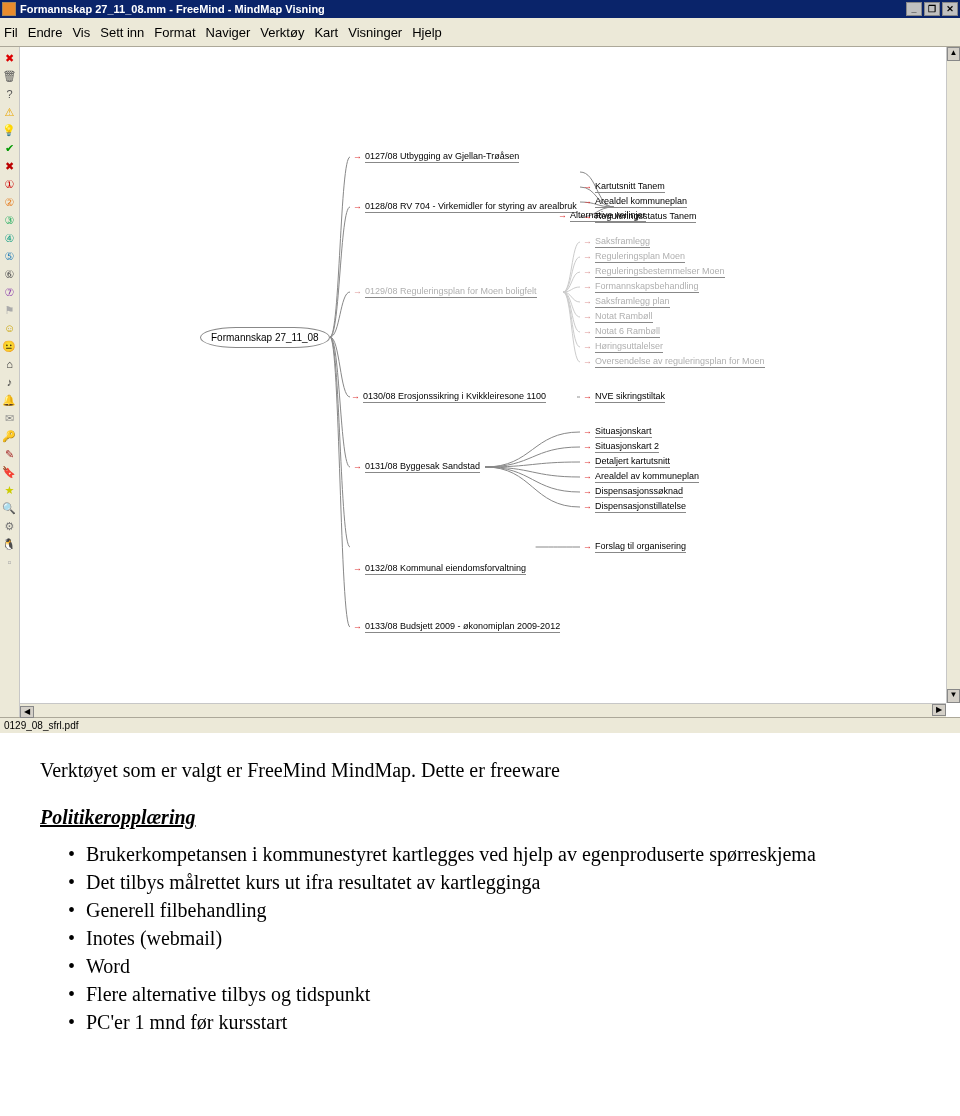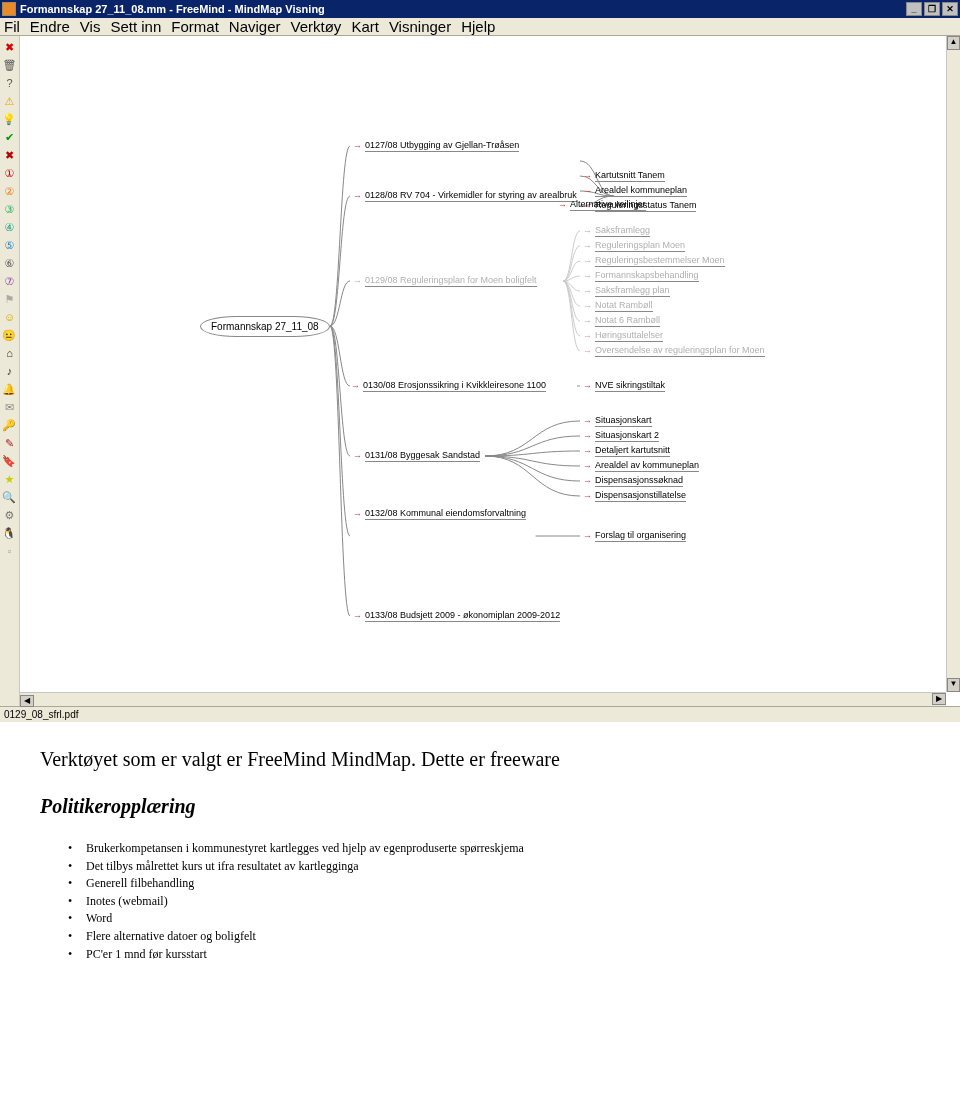--- a/index.html
+++ b/index.html
@@ -5,21 +5,21 @@
   * { box-sizing: border-box; margin: 0; padding: 0; }
   body { width: 960px; height: 1116px; background: #fff; font-family: Arial, sans-serif; font-size: 11px; overflow: hidden; }
 
   
   .titlebar { display: flex; align-items: center; height: 18px; background: linear-gradient(#0a246a,#0a246a); color: #fff; font-size: 11px; font-weight: bold; padding: 0 2px; }
   .titlebar .title-icon { width: 14px; height: 14px; background:#e88b2d; margin-right:4px; border:1px solid #a85; }
   .titlebar .title-text { flex:1; }
   .win-btn { width: 16px; height: 14px; background:#c0c0c0; border:1px solid #888; margin-left:2px; color:#000; font-size:9px; line-height:12px; text-align:center; }
 
   
-  .menubar { display:flex; align-items:center; height:18px; background:#ece9d8; font-size:15px; color:#000; padding-left:4px; gap:10px; border-bottom:1px solid #aca899; }
+  .menubar { display:flex; align-items:center; height:29px; background:#ece9d8; font-size:13px; color:#000; padding-left:4px; gap:10px; border-bottom:1px solid #aca899; }
   .menubar span { cursor:default; }
 
   
   .approw { display:flex; height: 670px; background:#fff; }
   .toolbar-left { width:20px; background:#ece9d8; border-right:1px solid #c7c7c7; display:flex; flex-direction:column; align-items:center; padding-top:4px; gap:4px; }
   .tool-ico { width:14px; height:14px; font-size:11px; text-align:center; line-height:14px; }
   .canvas-wrap { position:relative; flex:1; background:#fff; }
   .vscroll { position:absolute; right:0; top:0; bottom:14px; width:14px; background:#ece9d8; border-left:1px solid #c7c7c7; }
   .vscroll .up, .vscroll .down { height:14px; background:#d4d0c8; border:1px solid #888; font-size:8px; text-align:center; line-height:10px; }
   .vscroll .down { position:absolute; bottom:0; left:0; right:0; }
@@ -36,22 +36,22 @@
   .node .underline { border-bottom:1px solid #888; padding-bottom:1px; }
   .pale { color:#b0b0b0; }
   .pale .arrow { color:#d99; }
 
   
   .statusbar { height:16px; background:#ece9d8; border-top:1px solid #aca899; font-size:10px; color:#000; padding-left:4px; line-height:16px; }
 
   
   .document { padding: 26px 40px 0 40px; font-family: "Times New Roman", serif; color:#000; }
   .document .line1 { font-size: 20px; margin-bottom: 24px; }
-  .document .heading { font-size: 20px; font-style: italic; font-weight: bold; margin-bottom: 23px; }
-  .document ul { list-style: none; padding-left: 28px; font-size: 12px; }
+  .document .heading { font-size: 20px; font-style: italic; font-weight: bold; margin-bottom: 12px; text-decoration: underline; }
+  .document ul { list-style: none; padding-left: 28px; font-size: 20px; }
   .document ul li { position:relative; padding-left: 18px; margin: 2px 0; line-height: 1.3; }
   .document ul li::before { content:"•"; position:absolute; left:0; top:0; }
 
 </style>
 </head>
 <body>
 
 <div class="titlebar">
   <div class="title-icon"></div>
   <div class="title-text">Formannskap 27_11_08.mm - FreeMind - MindMap Visning</div>
@@ -156,21 +156,21 @@
         <div class="node pale" style="left: 560px; top: 308px;"><span class="arrow">→</span><span class="underline">Oversendelse av reguleringsplan for Moen</span></div>
         <div class="node" style="left: 328px; top: 343px;"><span class="arrow">→</span><span class="underline">0130/08 Erosjonssikring i Kvikkleiresone 1100</span></div>
         <div class="node" style="left: 560px; top: 343px;"><span class="arrow">→</span><span class="underline">NVE sikringstiltak</span></div>
         <div class="node" style="left: 330px; top: 413px;"><span class="arrow">→</span><span class="underline">0131/08 Byggesak Sandstad</span></div>
         <div class="node" style="left: 560px; top: 378px;"><span class="arrow">→</span><span class="underline">Situasjonskart</span></div>
         <div class="node" style="left: 560px; top: 393px;"><span class="arrow">→</span><span class="underline">Situasjonskart 2</span></div>
         <div class="node" style="left: 560px; top: 408px;"><span class="arrow">→</span><span class="underline">Detaljert kartutsnitt</span></div>
         <div class="node" style="left: 560px; top: 423px;"><span class="arrow">→</span><span class="underline">Arealdel av kommuneplan</span></div>
         <div class="node" style="left: 560px; top: 438px;"><span class="arrow">→</span><span class="underline">Dispensasjonssøknad</span></div>
         <div class="node" style="left: 560px; top: 453px;"><span class="arrow">→</span><span class="underline">Dispensasjonstillatelse</span></div>
-        <div class="node" style="left: 330px; top: 471px;"><span class="arrow">→</span><span class="underline">0132/08 Kommunal eiendomsforvaltning</span></div>
+        <div class="node" style="left: 330px; top: 515px;"><span class="arrow">→</span><span class="underline">0132/08 Kommunal eiendomsforvaltning</span></div>
         <div class="node" style="left: 560px; top: 493px;"><span class="arrow">→</span><span class="underline">Forslag til organisering</span></div>
         <div class="node" style="left: 330px; top: 573px;"><span class="arrow">→</span><span class="underline">0133/08 Budsjett 2009 - økonomiplan 2009-2012</span></div>
       </div>
     <div class="vscroll">
       <div class="up">▲</div>
       <div class="down">▼</div>
     </div>
     <div class="hscroll">
       <div class="l">◀</div>
       <div class="r">▶</div>
@@ -184,16 +184,16 @@
 
 <div class="document">
   <p class="line1">Verktøyet som er valgt er FreeMind MindMap. Dette er freeware</p>
   <p class="heading">Politikeropplæring</p>
   <ul id="doc-bullets">
       <li>Brukerkompetansen i kommunestyret kartlegges ved hjelp av egenproduserte spørreskjema</li>
       <li>Det tilbys målrettet kurs ut ifra resultatet av kartlegginga</li>
       <li>Generell filbehandling</li>
       <li>Inotes (webmail)</li>
       <li>Word</li>
-      <li>Flere alternative datoer og boligfelt</li>
+      <li>Flere alternative tilbys og tidspunkt</li>
       <li>PC'er 1 mnd før kursstart</li>
     </ul>
 </div>
 
 </body></html>

